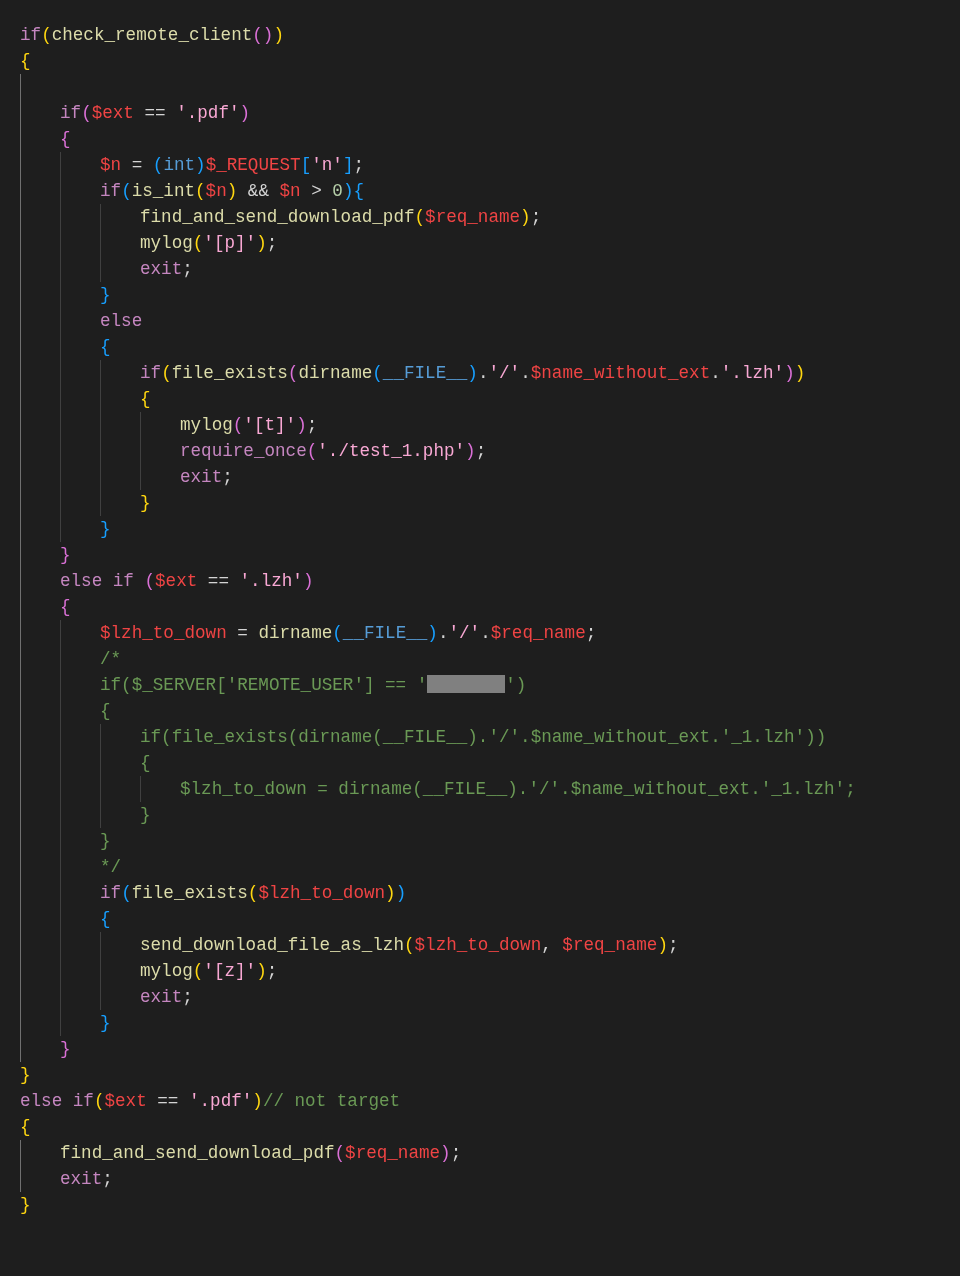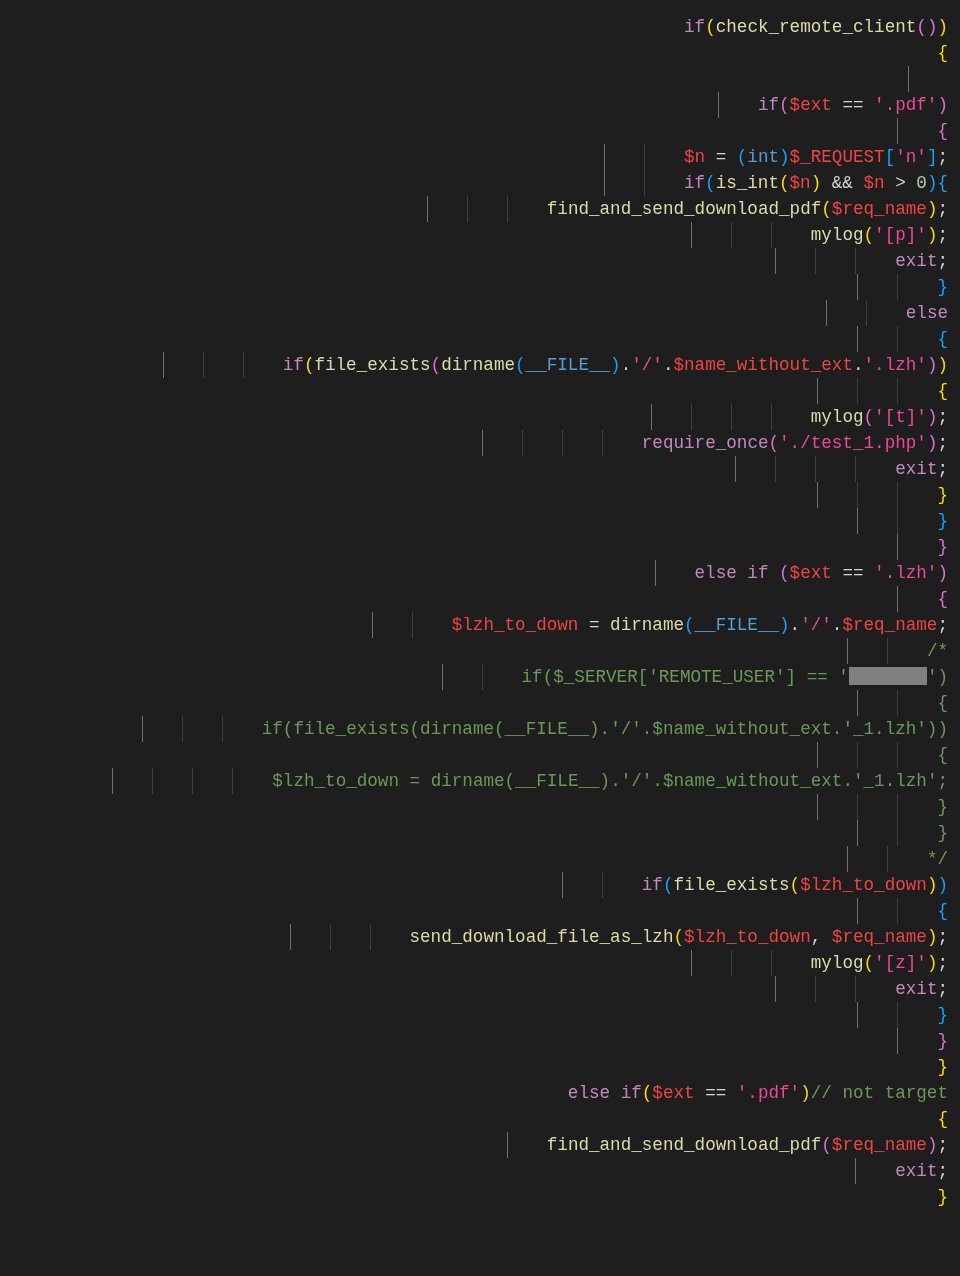--- a/index.html
+++ b/index.html
@@ -4,33 +4,32 @@
 <style>
   html, body {
     margin: 0;
     padding: 0;
     background: #1e1e1e;
     width: 960px;
     height: 1276px;
     overflow: hidden;
   }
   pre.code {
-    margin: 4px;
+    margin: 12px;
     padding: 10px 8px;
     font-family: Consolas, "Courier New", monospace;
     font-size: 17.6px;
     line-height: 26px;
     color: #d4d4d4;
     white-space: pre;
-    text-align: right;
   }
   .kw   { color: #c586c0; }   
   .fn   { color: #dcdcaa; }   
   .var  { color: #ef4444; }   
-  .str  { color: #ec4899; }   
+  .str  { color: #f9a8d4; }   
   .num  { color: #b5cea8; }   
   .con  { color: #569cd6; }   
   .cmt  { color: #6a9955; }
   .op   { color: #d4d4d4; }
   .brace{ color:#ffd710; }    
   .brack{ color:#da70d6; }    
   .bracb{ color:#179fff; }    
   .guide {
     border-left: 1px solid #404040;
     display:inline-block;

